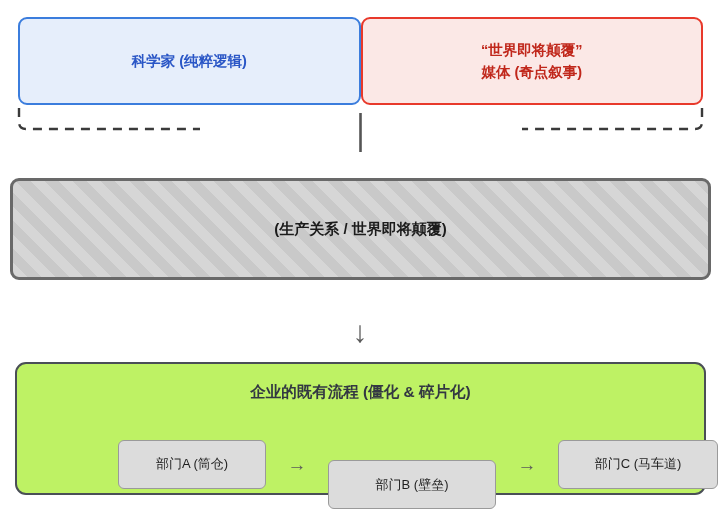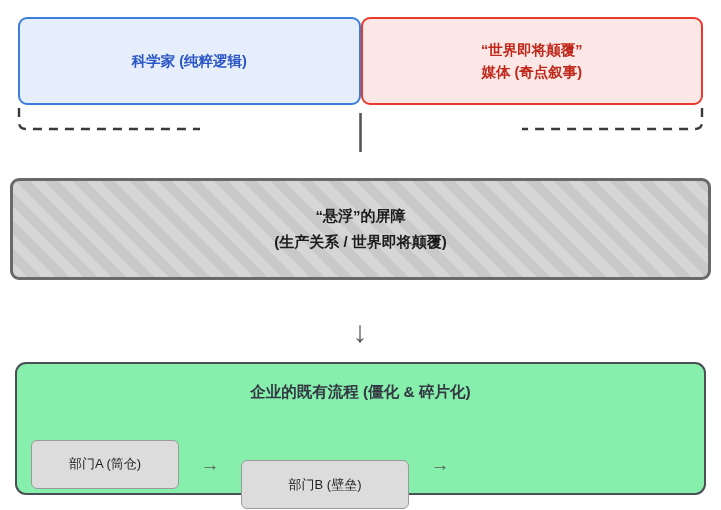--- a/index.html
+++ b/index.html
@@ -104,37 +104,37 @@
   
   .process-box {
     position: absolute;
     left: 15px;
     top: 362px;
     width: 691px;
     height: 133px;
     box-sizing: border-box;
     border: 2px solid #4a4f56;
     border-radius: 11px;
-    background: #86efac;
+    background: #bef264;
     display: flex;
     flex-direction: column;
     align-items: center;
   }
   .process-title {
     margin-top: 18px;
     font-weight: bold;
     font-size: 15.5px;
     color: #333842;
     white-space: nowrap;
   }
   .dept-row {
     margin-top: 16px;
     display: flex;
     align-items: center;
-    justify-content: flex-start;
+    justify-content: flex-end;
     width: 100%;
     padding-left: 28px;
   }
   .dept-box {
     height: 49px;
     box-sizing: border-box;
     border: 1px solid #9a9a9a;
     border-radius: 6px;
     background: #dcdcdc;
     display: flex;
@@ -168,31 +168,33 @@
   </div>
 </div>
 
 <svg class="bracket-svg" viewBox="0 0 721 60" xmlns="http://www.w3.org/2000/svg">
   <path d="M 19 8 L 19 22 Q 19 29 26 29 L 200 29" fill="none" stroke="#3a3a3a" stroke-width="2.4" stroke-dasharray="9 7" stroke-linecap="butt"></path>
   <path d="M 702 8 L 702 22 Q 702 29 695 29 L 522 29" fill="none" stroke="#3a3a3a" stroke-width="2.4" stroke-dasharray="9 7" stroke-linecap="butt"></path>
   <line x1="360.5" y1="13" x2="360.5" y2="52" stroke="#555555" stroke-width="2.6"></line>
 </svg>
 
 <div class="barrier">
-  <div class="barrier-line">“悬浮”的屏障</div>
   <div class="barrier-line">(生产关系 / 世界即将颠覆)</div>
 </div>
 
 <div class="down-arrow">↓</div>
 
 <div class="process-box">
   <div class="process-title">企业的既有流程 (僵化 &amp; 碎片化)</div>
   <div class="dept-row">
     <div class="dept-box dept-a">
       <span>部门A (筒仓)</span>
     </div>
     <div class="dept-arrow">→</div>
     <div class="dept-box dept-b">
       <span>部门B (壁垒)</span>
     </div>
     <div class="dept-arrow">→</div>
+    <div class="dept-box dept-c">
+      <span>部门C (马车道)</span>
+    </div>
   </div>
 </div>
 
 </body></html>

